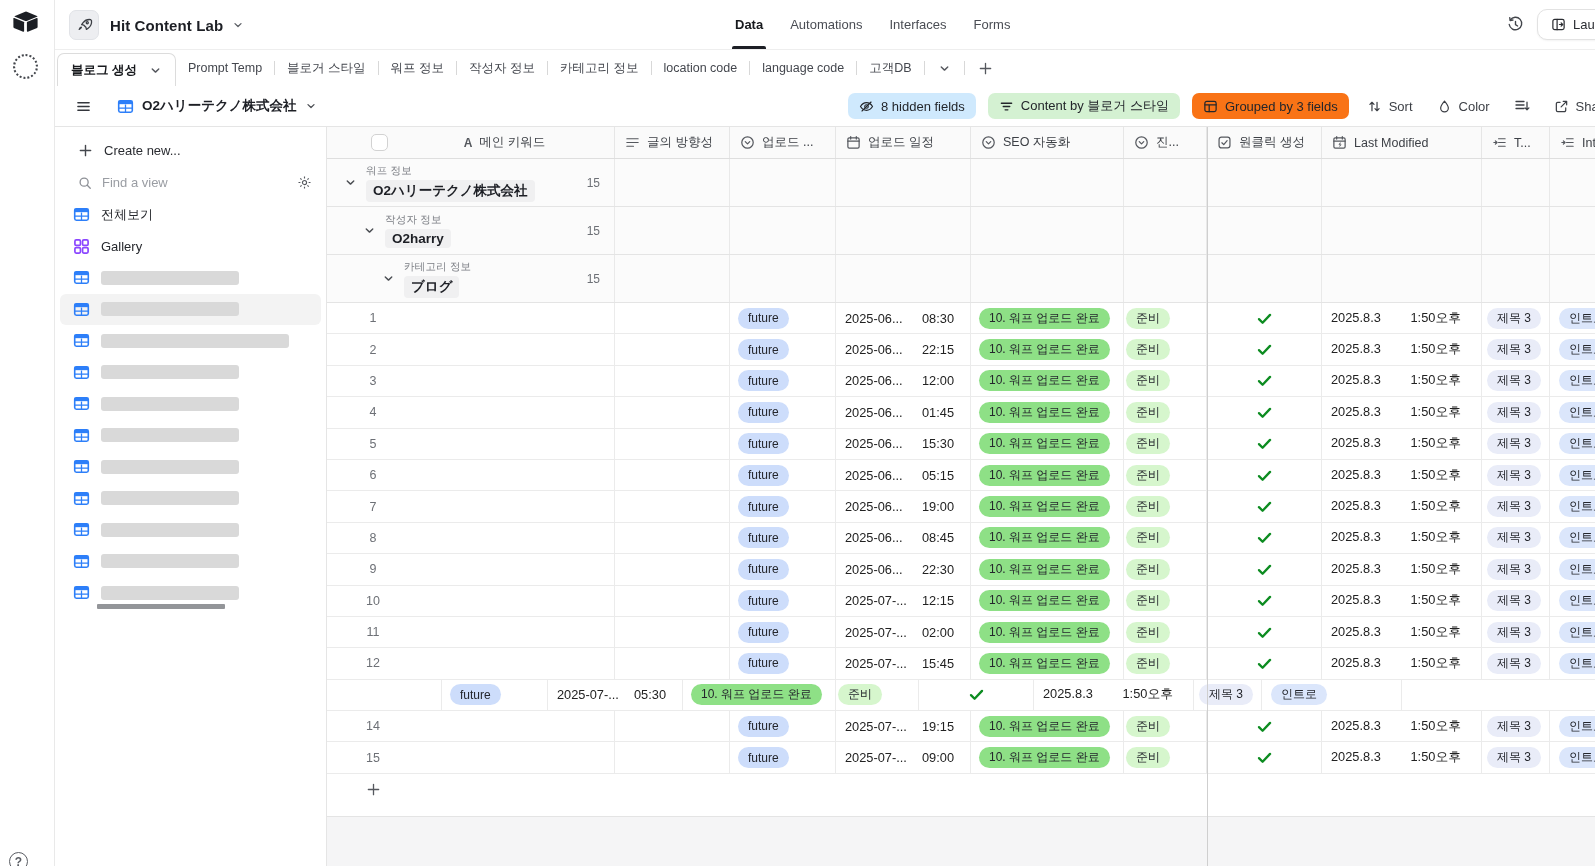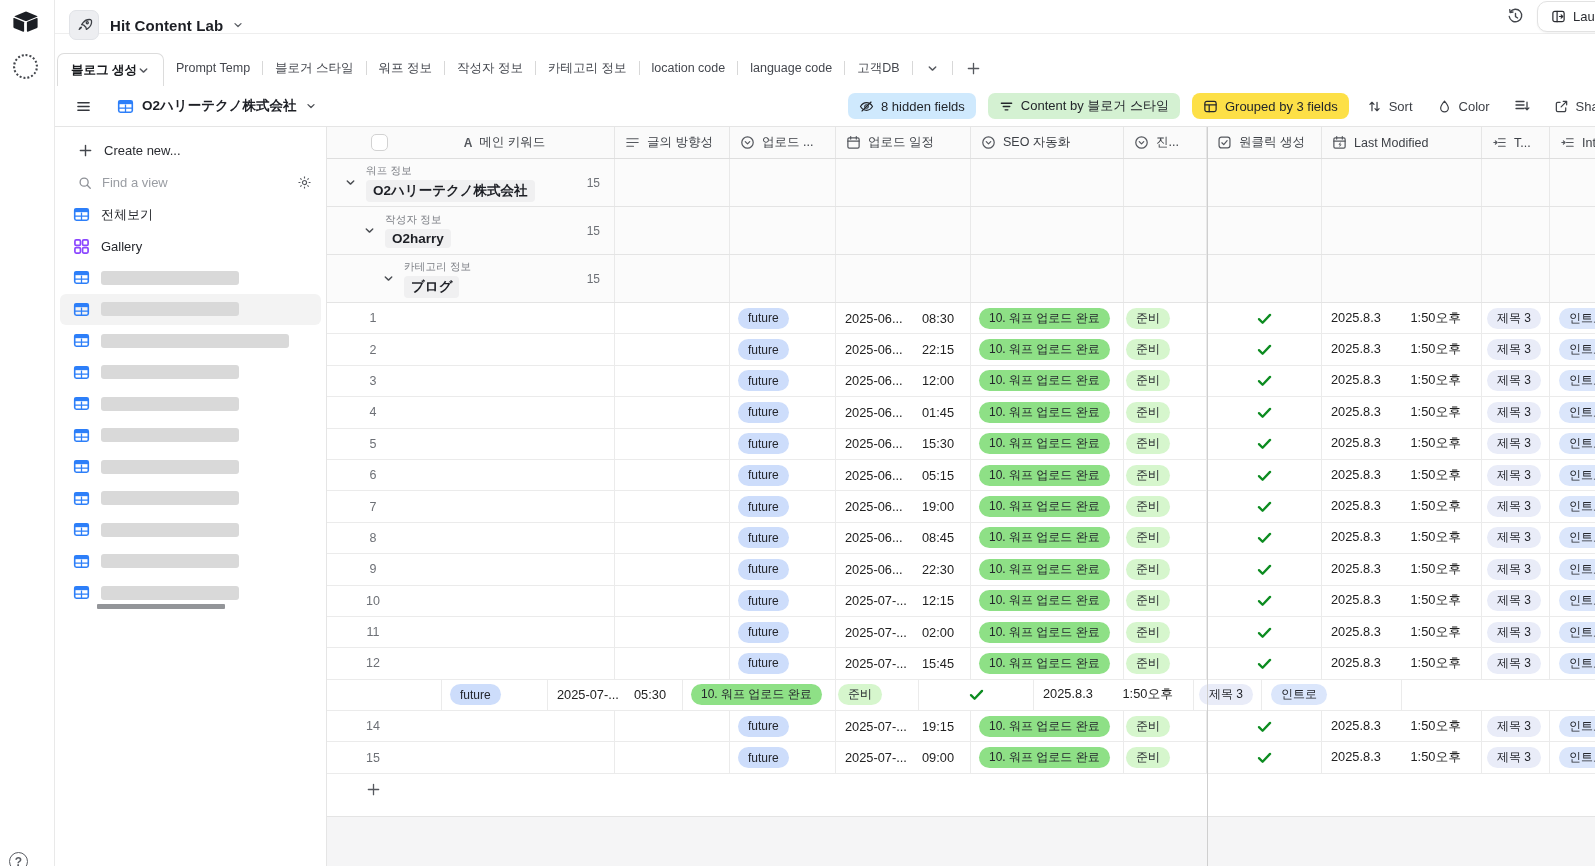--- a/index.html
+++ b/index.html
@@ -14,42 +14,42 @@
   .rail { position:absolute; left:0; top:0; width:55px; height:866px; background:#fff;
           border-right:1px solid #e9e9e9; z-index:6; }
   .rail-logo { position:absolute; left:13px; top:11px; }
   .rail-avatar { position:absolute; left:13px; top:54px; width:25px; height:25px;
                  border:2.5px dotted #43464c; border-radius:50%; }
   .rail-help { position:absolute; left:9px; top:852px; width:19px; height:19px;
                border:1.4px solid #5a5d63; border-radius:50%; color:#5a5d63;
                font-size:12px; font-weight:bold; display:flex; align-items:center; justify-content:center; }
 
   
-  .topnav { position:absolute; left:55px; top:0; width:1540px; height:34px;
+  .topnav { position:absolute; left:55px; top:0; width:1540px; height:50px;
             background:#fff; border-bottom:1px solid #eeeeee; z-index:5; }
   .topnav-left { position:absolute; left:14px; top:10px; display:flex; align-items:center; gap:11px; }
   .app-icon-box { width:30px; height:30px; background:#edeef1; border:1px solid #e1e3e7;
                   border-radius:7px; display:flex; align-items:center; justify-content:center; }
   .app-title { font-size:15px; font-weight:bold; letter-spacing:.1px; }
   .title-chev { color:#5a5d63; margin-left:-2px; display:flex; }
   .nav-tabs { position:absolute; left:680px; top:0; height:100%; display:flex; align-items:stretch; gap:27px; }
   .nav-tab { font-size:13px; color:#4a4d54; display:flex; align-items:center; position:relative; cursor:pointer; }
   .nav-tab.active { font-weight:bold; color:#17191d; }
   .nav-tab.active::after { content:""; position:absolute; left:-3px; right:-3px; bottom:0;
                            height:3px; background:#1d1f25; border-radius:2px 2px 0 0; }
   .topnav-right { position:absolute; left:1452px; top:0; height:100%; display:flex; align-items:center; gap:13px; }
   .hist-btn { display:flex; align-items:center; color:#42454b; }
   .launch-btn { display:flex; align-items:center; gap:7px; border:1px solid #e2e2e2; background:#fff;
                 border-radius:10px; padding:7px 13px; font-size:13px; color:#2a2c31;
                 box-shadow:0 1px 2px rgba(0,0,0,.05); white-space:nowrap; }
 
   
   .tabstrip { position:absolute; left:55px; top:50px; width:1560px; height:36px; background:#fff;
               display:flex; align-items:stretch; z-index:4; }
-  .tab-active { align-self:flex-end; height:33px; margin-left:2px; display:flex; align-items:center; gap:0;
+  .tab-active { align-self:flex-end; height:33px; margin-left:2px; display:flex; align-items:center; gap:12px;
                 padding:0 13px; border:1px solid #dcdcdc; border-bottom:none; border-radius:7px 7px 0 0;
                 font-size:12.5px; font-weight:bold; background:#fff; color:#17191d; white-space:nowrap; }
   .tab { align-self:center; font-size:12.5px; color:#44474e; padding:0 12px; white-space:nowrap; cursor:pointer; }
   .tab-sep { align-self:center; width:1px; height:14px; background:#d8d8d8; }
   .tab-icon-btn { align-self:center; padding:0 13px; color:#55585e; display:flex; cursor:pointer; }
 
   
   .toolbar { position:absolute; left:55px; top:86px; width:1540px; height:41px; background:#fff;
              border-bottom:1px solid #e5e5e5; z-index:4; }
   .tb-left { position:absolute; left:21px; top:0; height:100%; display:flex; align-items:center; gap:14px; }
@@ -137,20 +137,26 @@
         <path d="M4.9 9.6c-1.1.3-1.9 2.1-1.9 2.1s1.8-.8 2.1-1.9"></path>
       </svg>
     </div>
     <span class="app-title">Hit Content Lab</span>
     <span class="title-chev">
       <svg width="12" height="12" viewBox="0 0 16 16" fill="none" stroke="#5a5d63" stroke-width="1.7" stroke-linecap="round" stroke-linejoin="round">
           <path d="M4 6.2l4 3.8 4-3.8"></path>
         </svg>
     </span>
   </div>
+  <div class="nav-tabs" id="navTabs">
+      <div class="nav-tab active">Data</div>
+      <div class="nav-tab">Automations</div>
+      <div class="nav-tab">Interfaces</div>
+      <div class="nav-tab">Forms</div>
+    </div>
   <div class="topnav-right">
     <span class="hist-btn">
       <svg width="17" height="17" viewBox="0 0 16 16" fill="none" stroke="#42454b" stroke-width="1.3" stroke-linecap="round" stroke-linejoin="round">
         <path d="M3 3.8A5.9 5.9 0 1 1 2.1 8"></path>
         <path d="M2.6 1.6l.4 2.6 2.6-.4"></path>
         <path d="M8 5.1v3.1l2 1.2"></path>
       </svg>
     </span>
     <span class="launch-btn">
       <svg width="15" height="15" viewBox="0 0 16 16" fill="none" stroke="#2a2c31" stroke-width="1.3" stroke-linecap="round" stroke-linejoin="round">
@@ -228,21 +234,21 @@
           <path d="M3.2 12.8L12.8 3.2"></path>
       </svg>
       <span>8 hidden fields</span>
     </span>
     <span class="pill" id="pillFilter" style="background: rgb(212, 241, 210);">
       <svg width="15" height="15" viewBox="0 0 16 16" fill="none" stroke="#23262b" stroke-width="1.4" stroke-linecap="round">
         <path d="M2.5 4.5h11M4.5 8h7M6.5 11.5h3"></path>
       </svg>
       <span>Content by 블로거 스타일</span>
     </span>
-    <span class="pill" id="pillGroup" style="background: #fde047; border-radius: 8px;">
+    <span class="pill" id="pillGroup" style="background: #f97316;">
       <svg width="15" height="15" viewBox="0 0 16 16" fill="none" stroke="#23262b" stroke-width="1.3" stroke-linecap="round">
         <rect x="2" y="2.5" width="12" height="11" rx="2"></rect>
           <path d="M2 6.2h12M6.6 6.2v7.3"></path>
       </svg>
       <span>Grouped by 3 fields</span>
     </span>
     <span class="tb-btn">
       <svg width="15" height="15" viewBox="0 0 16 16" fill="none" stroke="#3c3f45" stroke-width="1.3" stroke-linecap="round" stroke-linejoin="round">
         <path d="M5.3 12.5v-9M5.3 3.5L3.1 5.7M5.3 3.5l2.2 2.2M10.7 3.5v9M10.7 12.5L8.5 10.3M10.7 12.5l2.2-2.2"></path>
       </svg>

